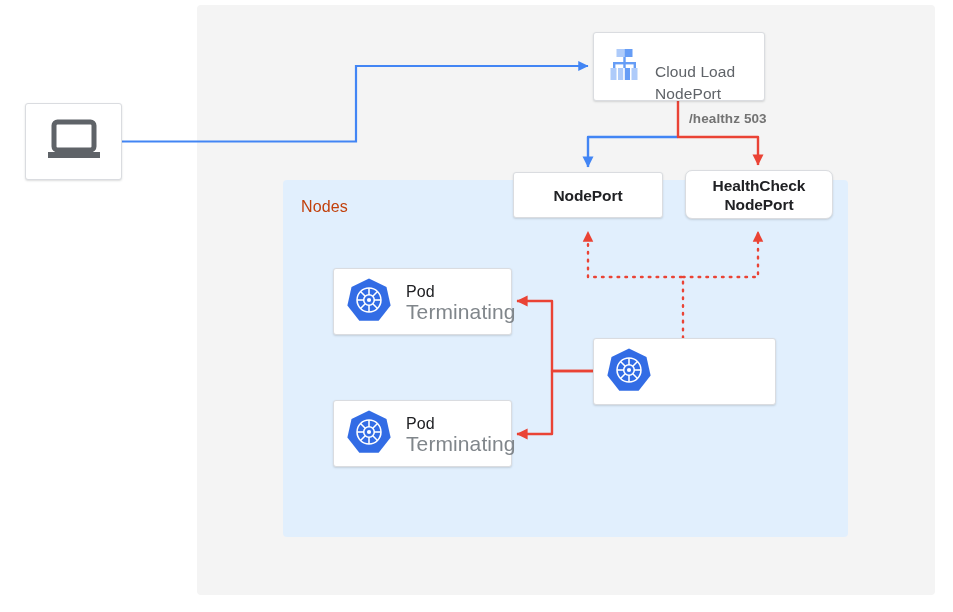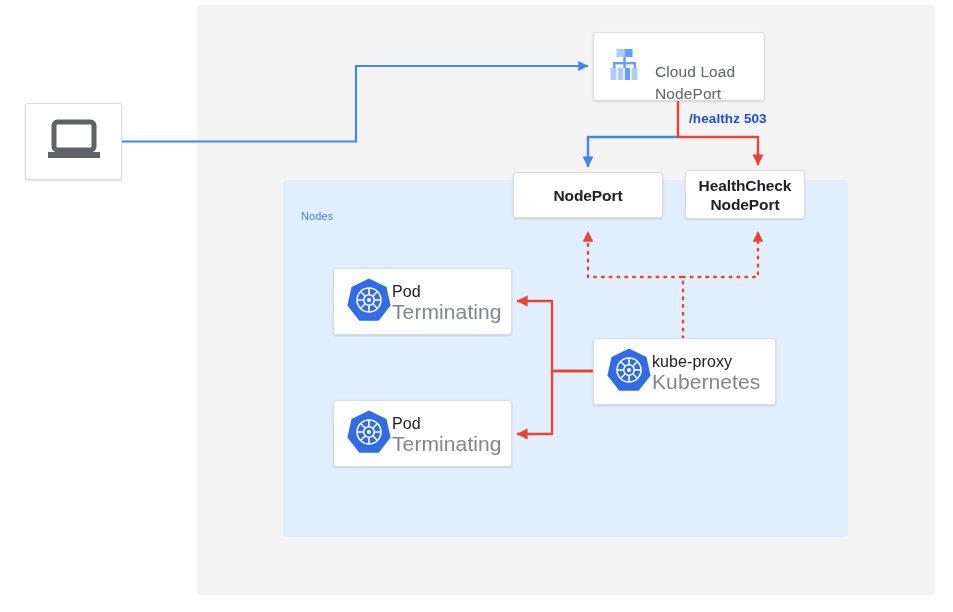--- a/index.html
+++ b/index.html
@@ -34,23 +34,23 @@
     left: 283px;
     top: 180px;
     width: 565px;
     height: 357px;
     background: #e1effd;
     border-radius: 4px;
   }
   .region-nodes-label {
     position: absolute;
     left: 301px;
-    top: 210px;
-    font-size: 11px;
-    color: #3b82f6;
+    top: 198px;
+    font-size: 16px;
+    color: #c2410c;
     letter-spacing: 0.1px;
     white-space: nowrap;
   }
 
   
   .card {
     position: absolute;
     background: #ffffff;
     border: 1px solid #dadce0;
     border-radius: 3px;
@@ -94,44 +94,46 @@
     top: 172px;
     width: 150px;
     height: 46px;
     display: flex;
     align-items: center;
     justify-content: center;
   }
   .card-hcnodeport {
     left: 685px;
     top: 170px;
-    width: 120px;
+    width: 148px;
     height: 49px;
     display: flex;
     align-items: center;
     justify-content: center;
+    border-radius: 7px;
   }
   .bold-label {
     font-size: 15.5px;
     font-weight: bold;
     color: #202124;
     text-align: center;
     line-height: 19px;
     letter-spacing: -0.1px;
   }
 
   
   .card-pod1 { left: 333px; top: 268px; width: 179px; height: 67px; }
   .card-pod2 { left: 333px; top: 400px; width: 179px; height: 67px; }
   .card-kp   { left: 593px; top: 338px; width: 183px; height: 67px; }
 
   .k8s-card {
     display: flex;
     align-items: center;
     padding-left: 12px;
+    gap: 14px;
   }
   .k8s-text { display: flex; flex-direction: column; }
   .k8s-title {
     font-size: 16px;
     color: #202124;
     line-height: 20px;
     letter-spacing: 0.1px;
   }
   .k8s-sub {
     font-size: 21px;
@@ -148,21 +150,21 @@
     height: 612px;
     pointer-events: none;
   }
 
   .healthz-label {
     position: absolute;
     left: 689px;
     top: 111px;
     font-size: 13.5px;
     font-weight: bold;
-    color: #1d4ed8;
+    color: #737373;
     letter-spacing: 0.1px;
     white-space: nowrap;
   }
 </style>
 </head>
 <body>
 
 <div id="canvas">
 
   <div class="region-outer"></div>
@@ -314,19 +316,15 @@
           <path d="M24 50 L38.5 50"></path>
           <path d="M61.5 50 L76 50"></path>
           <path d="M31.6 31.6 L41.8 41.8"></path>
           <path d="M58.2 58.2 L68.4 68.4"></path>
           <path d="M68.4 31.6 L58.2 41.8"></path>
           <path d="M41.8 58.2 L31.6 68.4"></path>
         </g>
         <circle cx="50" cy="50" r="4.6" fill="#ffffff"></circle>
       </svg>
     </span>
-    <span class="k8s-text">
-      <span class="k8s-title">kube-proxy</span>
-      <span class="k8s-sub">Kubernetes</span>
-    </span>
   </div>
 
 </div>
 
 </body></html>

